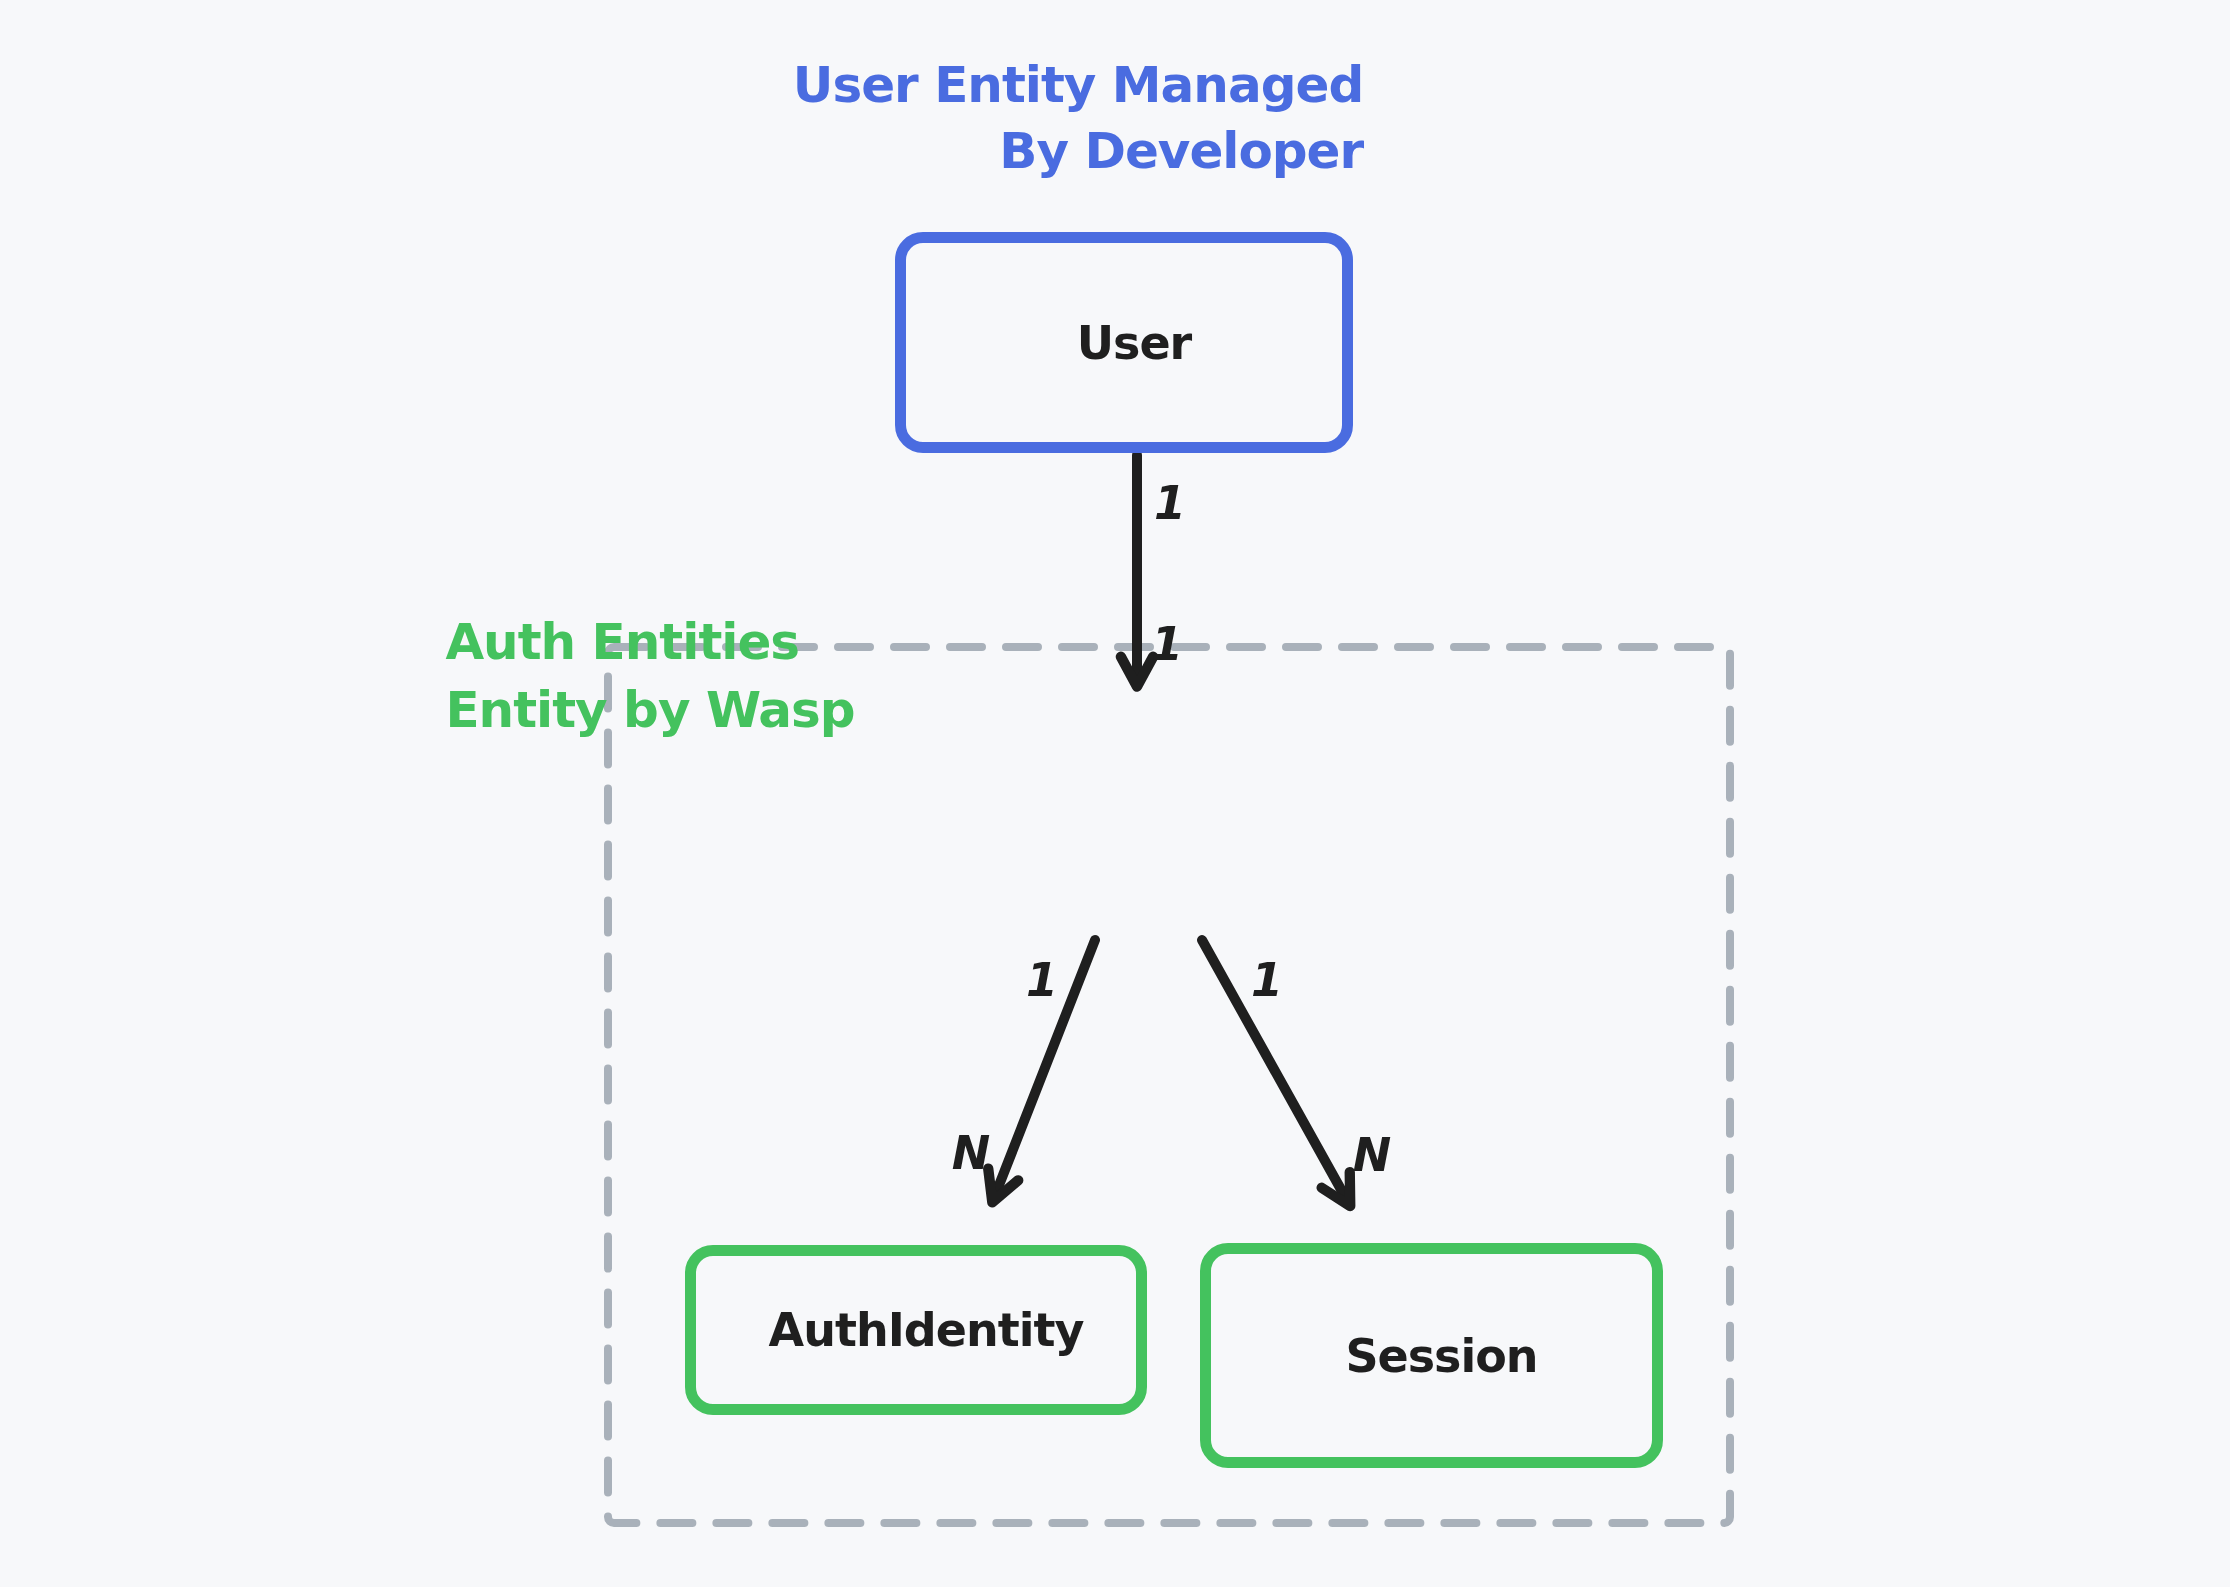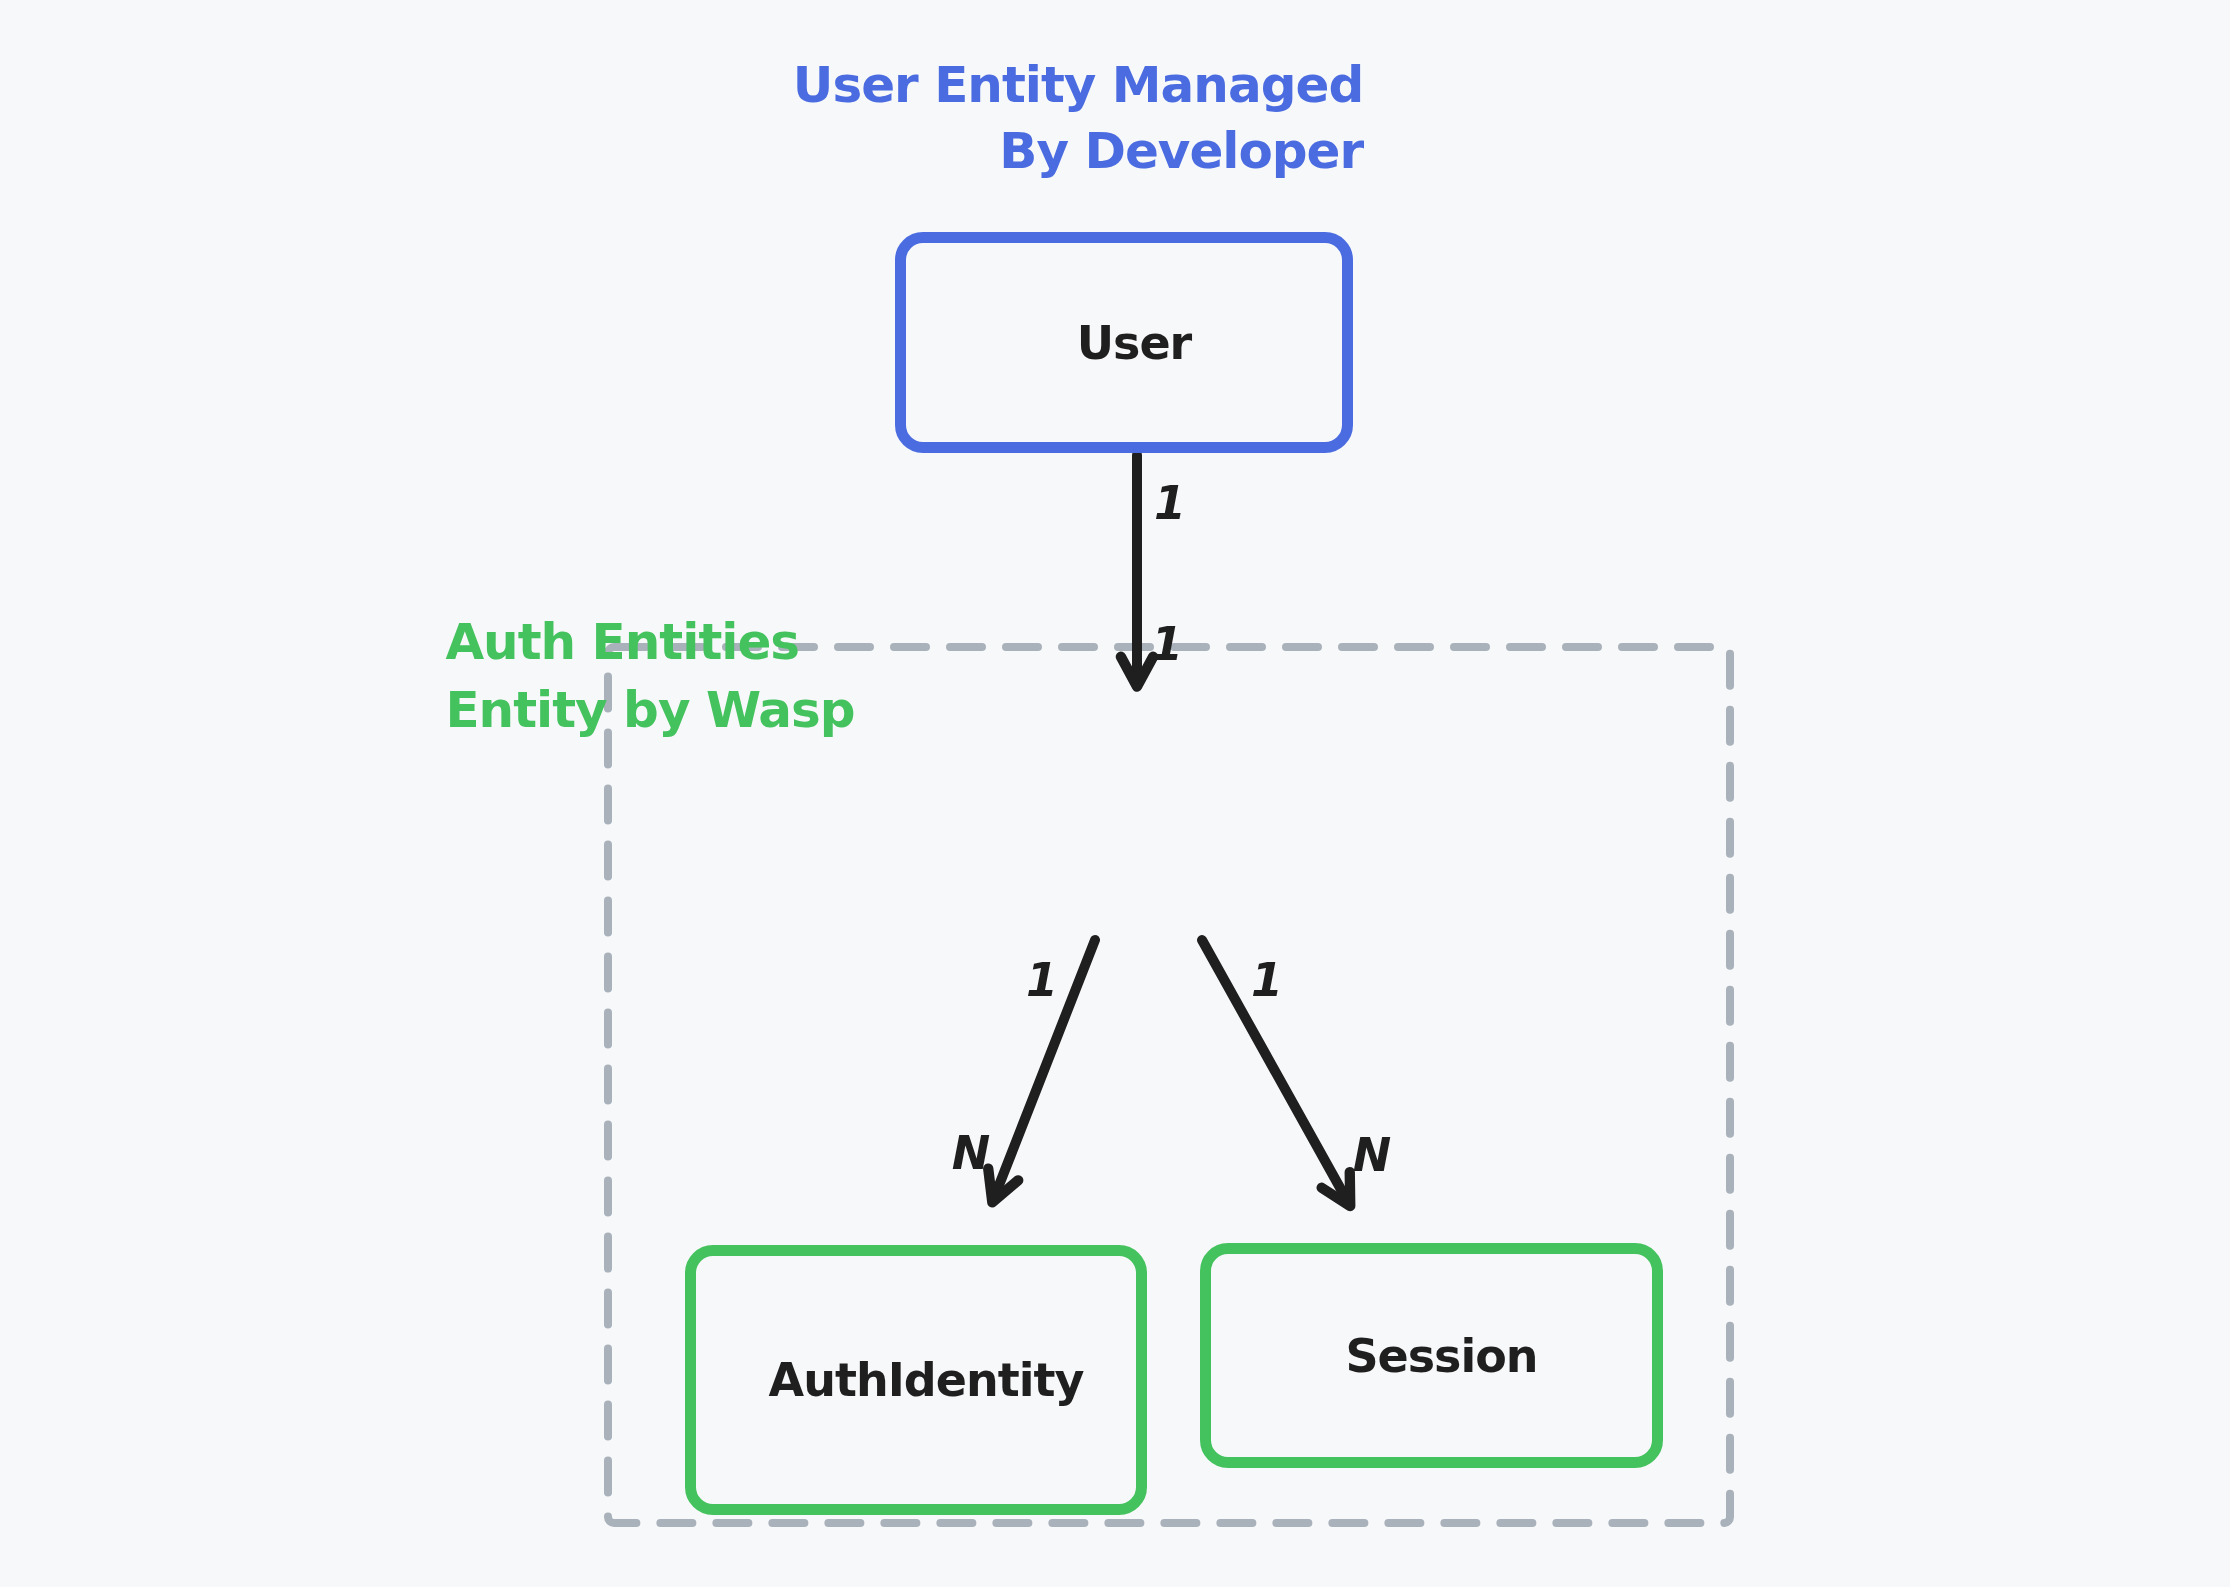--- a/index.html
+++ b/index.html
@@ -55,21 +55,21 @@
     font-weight: 700;
     color: #1f1f1f;
     letter-spacing: -1px;
     background: transparent;
     padding-left: 20px;
   }
   .node-blue  { border: 11px solid #4a6ce0; }
   .node-green { border: 11px solid #44c25e; }
   .node-user         { left: 895px;  top: 232px;  width: 458px; height: 221px; }
   .node-auth         { left: 900px;  top: 717px;  width: 472px; height: 223px; }
-  .node-authidentity { left: 685px;  top: 1245px; width: 462px; height: 270px; }
+  .node-authidentity { left: 685px;  top: 1245px; width: 462px; height: 170px; }
   .node-session      { left: 1200px; top: 1243px; width: 463px; height: 225px; text-align: right; }
   .edge-label {
     position: absolute;
     transform: translate(-50%, -50%);
     font-size: 46px;
     font-weight: 700;
     font-style: italic;
     color: #1f1f1f;
     white-space: nowrap;
   }

